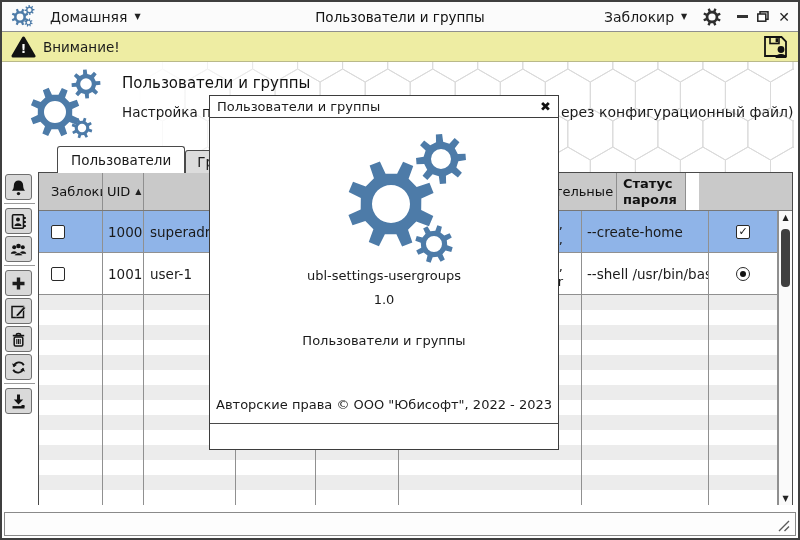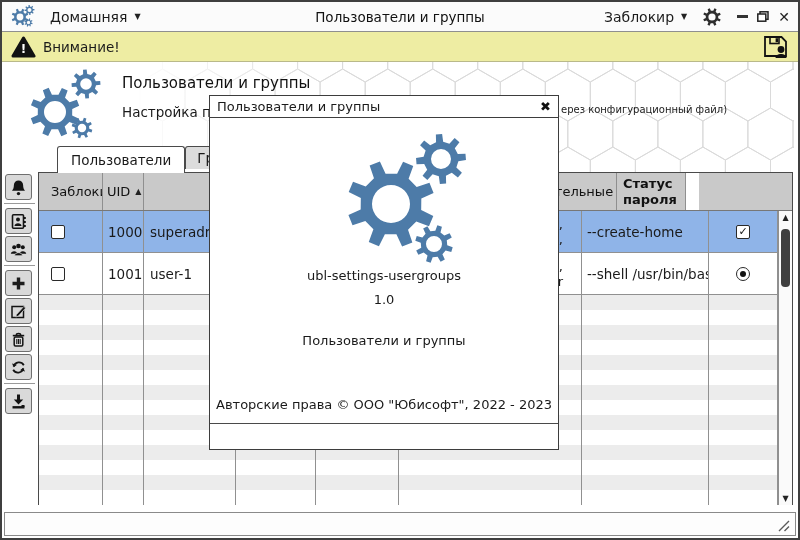--- a/index.html
+++ b/index.html
@@ -23,24 +23,24 @@
   .warn-save { margin-left:auto; cursor:pointer; }
 
   
   .content { position:absolute; left:0; top:60px; width:796px; height:450px; background:#fff; }
   #hexbg { position:absolute; left:130px; top:0; width:662px; height:112px; z-index:0; }
   .hexfade { position:absolute; left:130px; top:0; width:662px; height:112px; z-index:0;
              background:linear-gradient(90deg,#fff 0%, rgba(255,255,255,0) 30%); }
   .app-logo { position:absolute; left:24px; top:4px; z-index:1; }
   .pg-title { position:absolute; left:120px; top:12px; font-size:15px; color:#111; z-index:1; }
   .pg-sub-left { position:absolute; left:120px; top:42px; font-size:13.5px; z-index:1; white-space:nowrap; }
-  .pg-sub-right { position:absolute; left:559px; top:42px; font-size:10px; z-index:1; white-space:nowrap; }
-
-  
-  .tabs { position:absolute; left:55px; top:84px; display:flex; z-index:3; }
+  .pg-sub-right { position:absolute; left:559px; top:42px; font-size:14px; z-index:1; white-space:nowrap; }
+
+  
+  .tabs { position:absolute; left:55px; top:84px; display:flex; align-items:flex-end; z-index:3; }
   .tab { font-size:13.5px; border:1px solid #4a4a4a; border-bottom:none; border-radius:3px 3px 0 0; cursor:pointer; }
   .tab.active { background:#fff; padding:5px 13px 7px 13px; height:27px; position:relative; z-index:4; }
   .tab.inactive { background:#dcdcdc; padding:3px 11px 5px 11px; height:23px; }
 
   
   .sidebar { position:absolute; left:2px; top:112px; width:31px; z-index:2; }
   .sb-btn { width:27px; height:26px; background:#d9d9d9; border:1px solid #6f6f6f; border-radius:3px; margin:0 0 2px 1px; display:flex; align-items:center; justify-content:center; cursor:pointer; }
   .sb-sep { height:1px; background:#9a9a9a; margin:3px 0 4px 0; }
 
   

